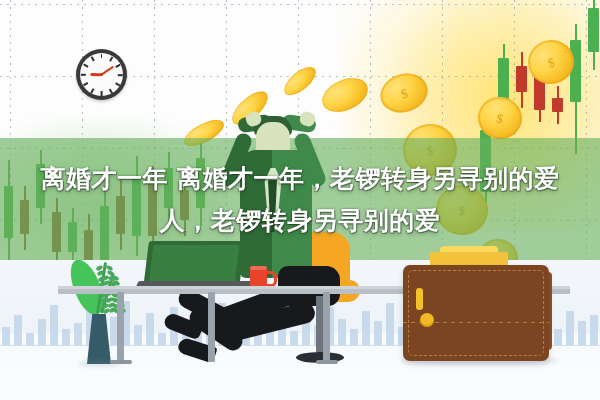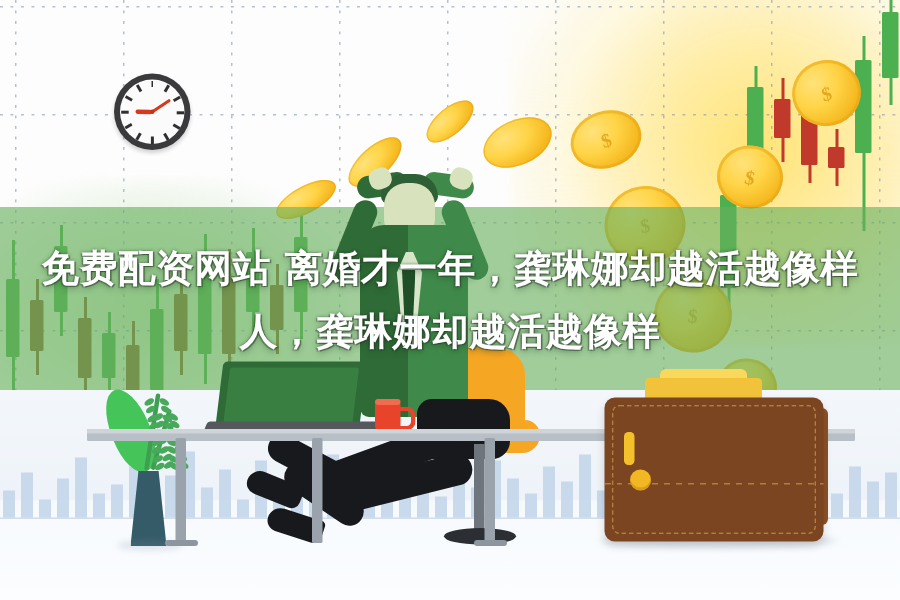--- a/index.html
+++ b/index.html
@@ -505,15 +505,15 @@
     <div class="wallet-side"></div>
     <div class="wallet">
       <div class="wallet-inner"></div>
       <div class="wallet-fold"></div>
 
     </div>
     <div class="wallet-card"></div>
     <div class="wallet-clasp"></div>
   </div>
 
-  <div class="headline"><span>免费配资网站 离婚才一年，龚琳娜却越活越像样</span><br><span>人，龚琳娜却越活越像样</span></div>
+  <div class="headline"><span>离婚才一年 离婚才一年，老锣转身另寻别的爱</span><br><span>人，老锣转身另寻别的爱</span></div>
 
 </div>
 
 </body></html>

